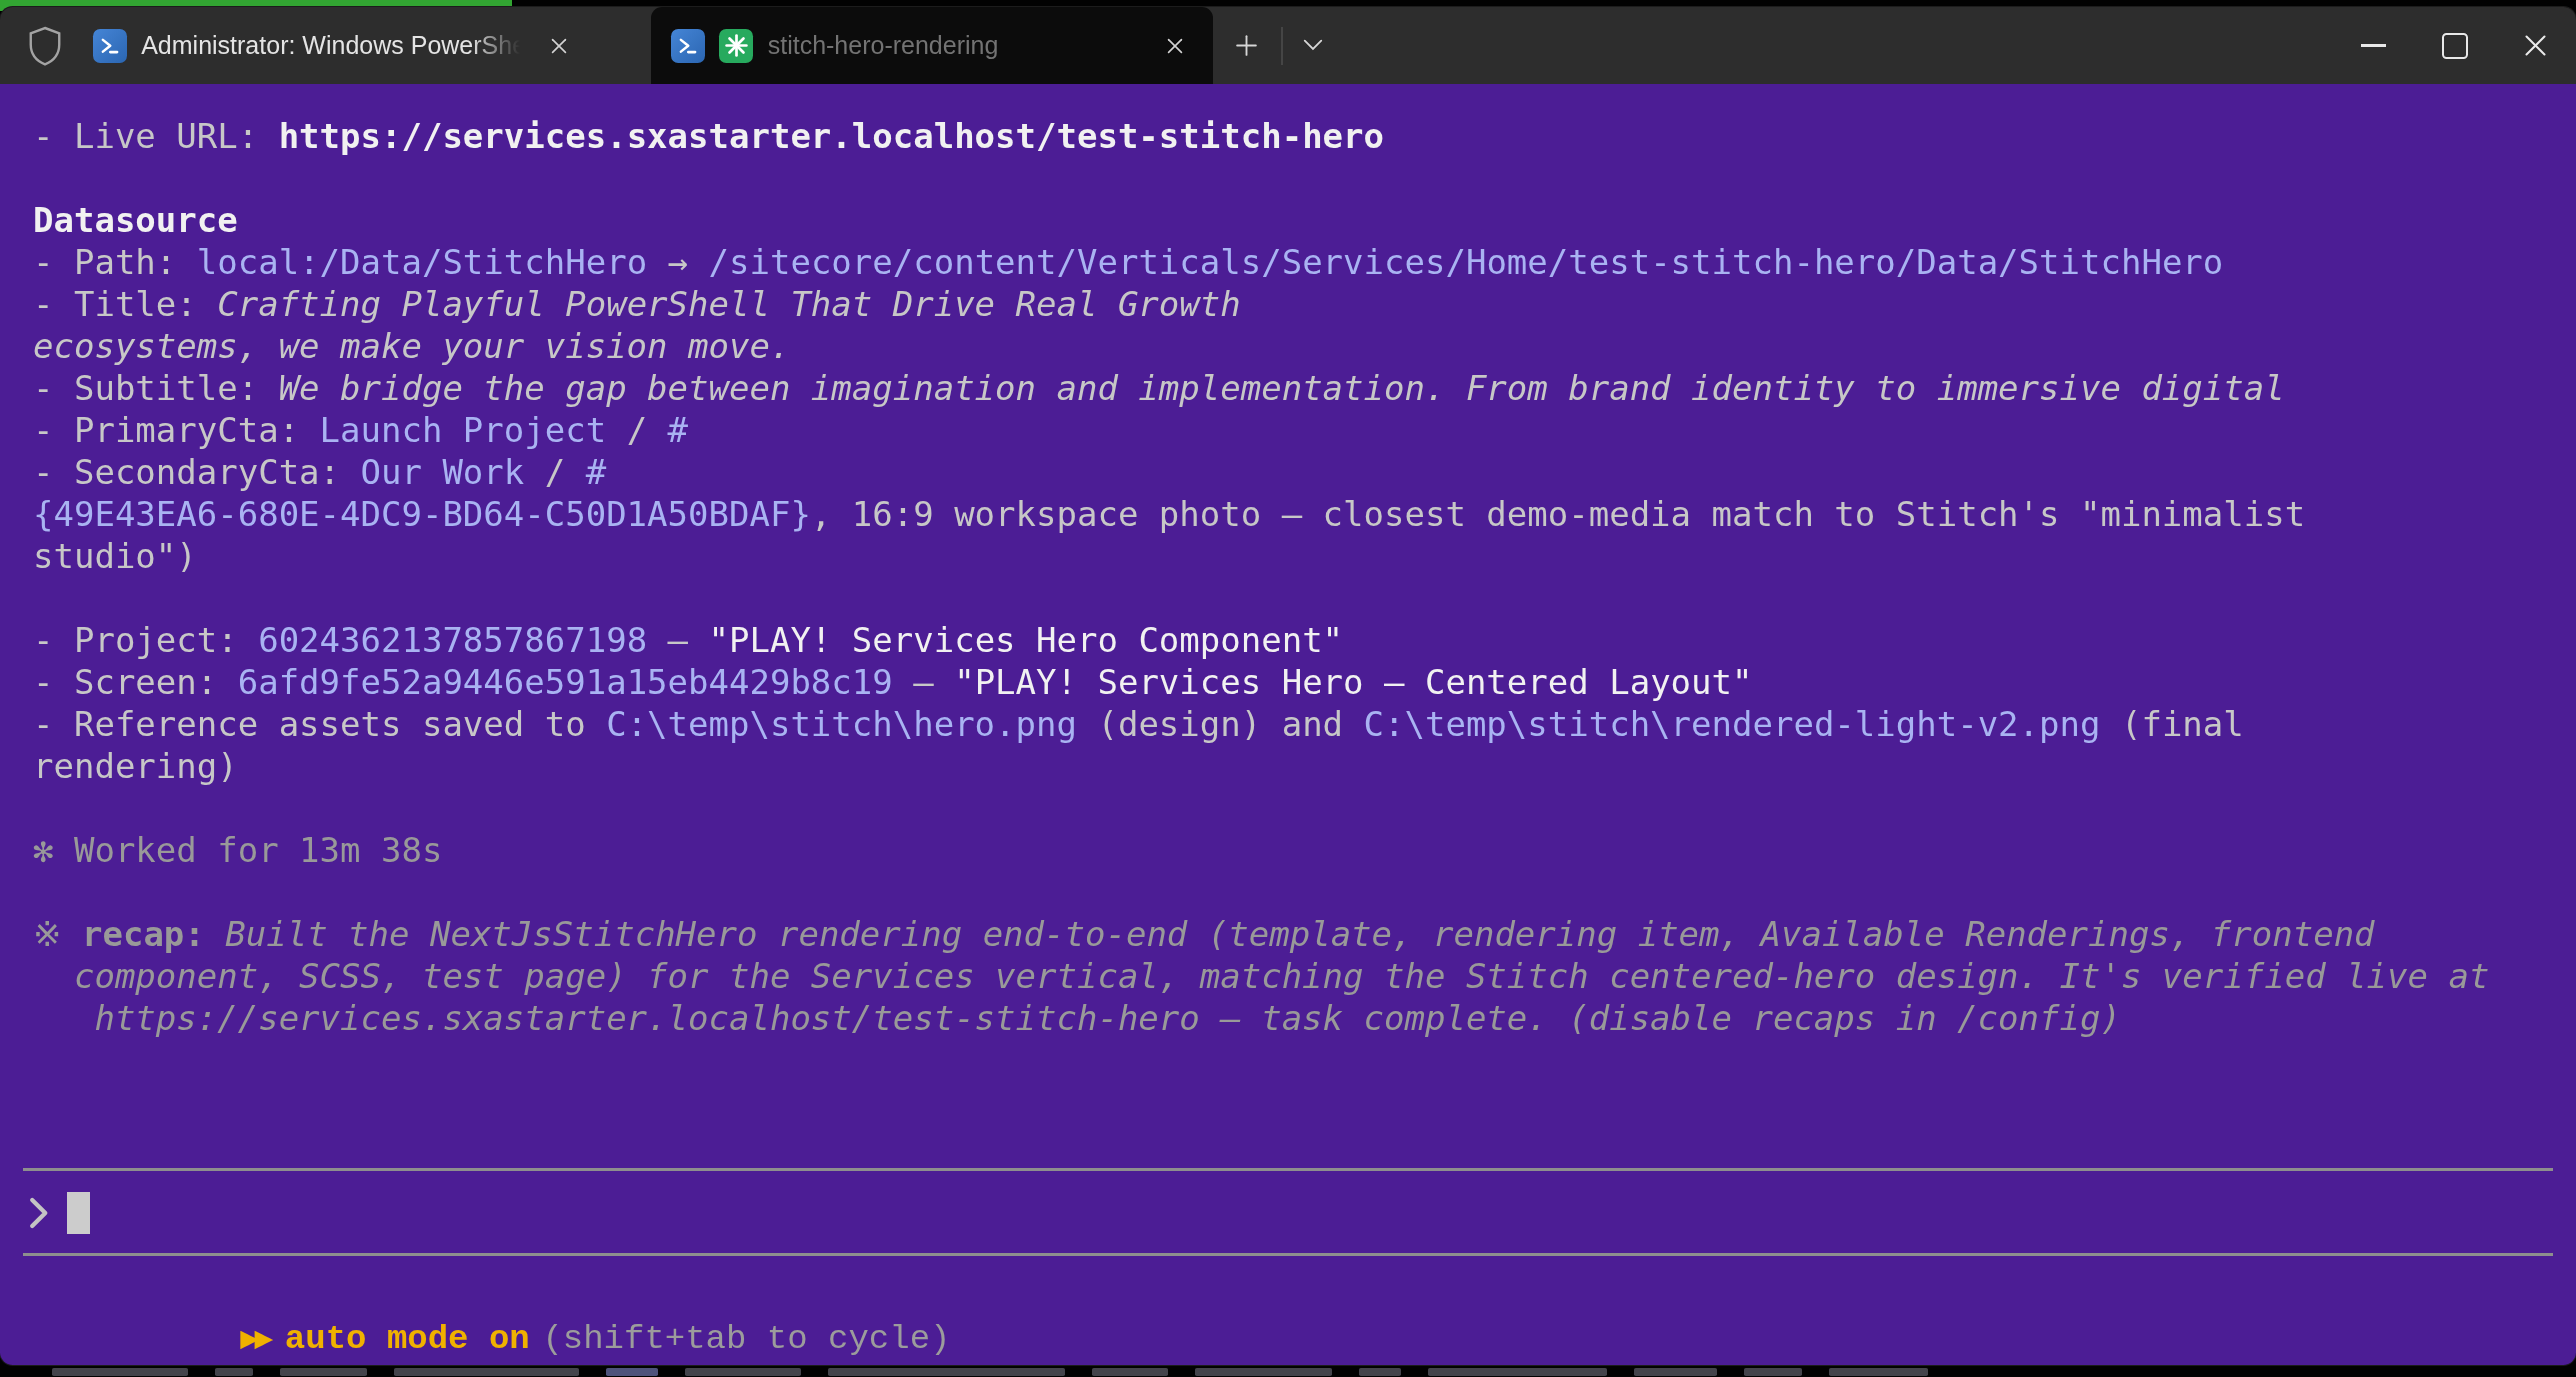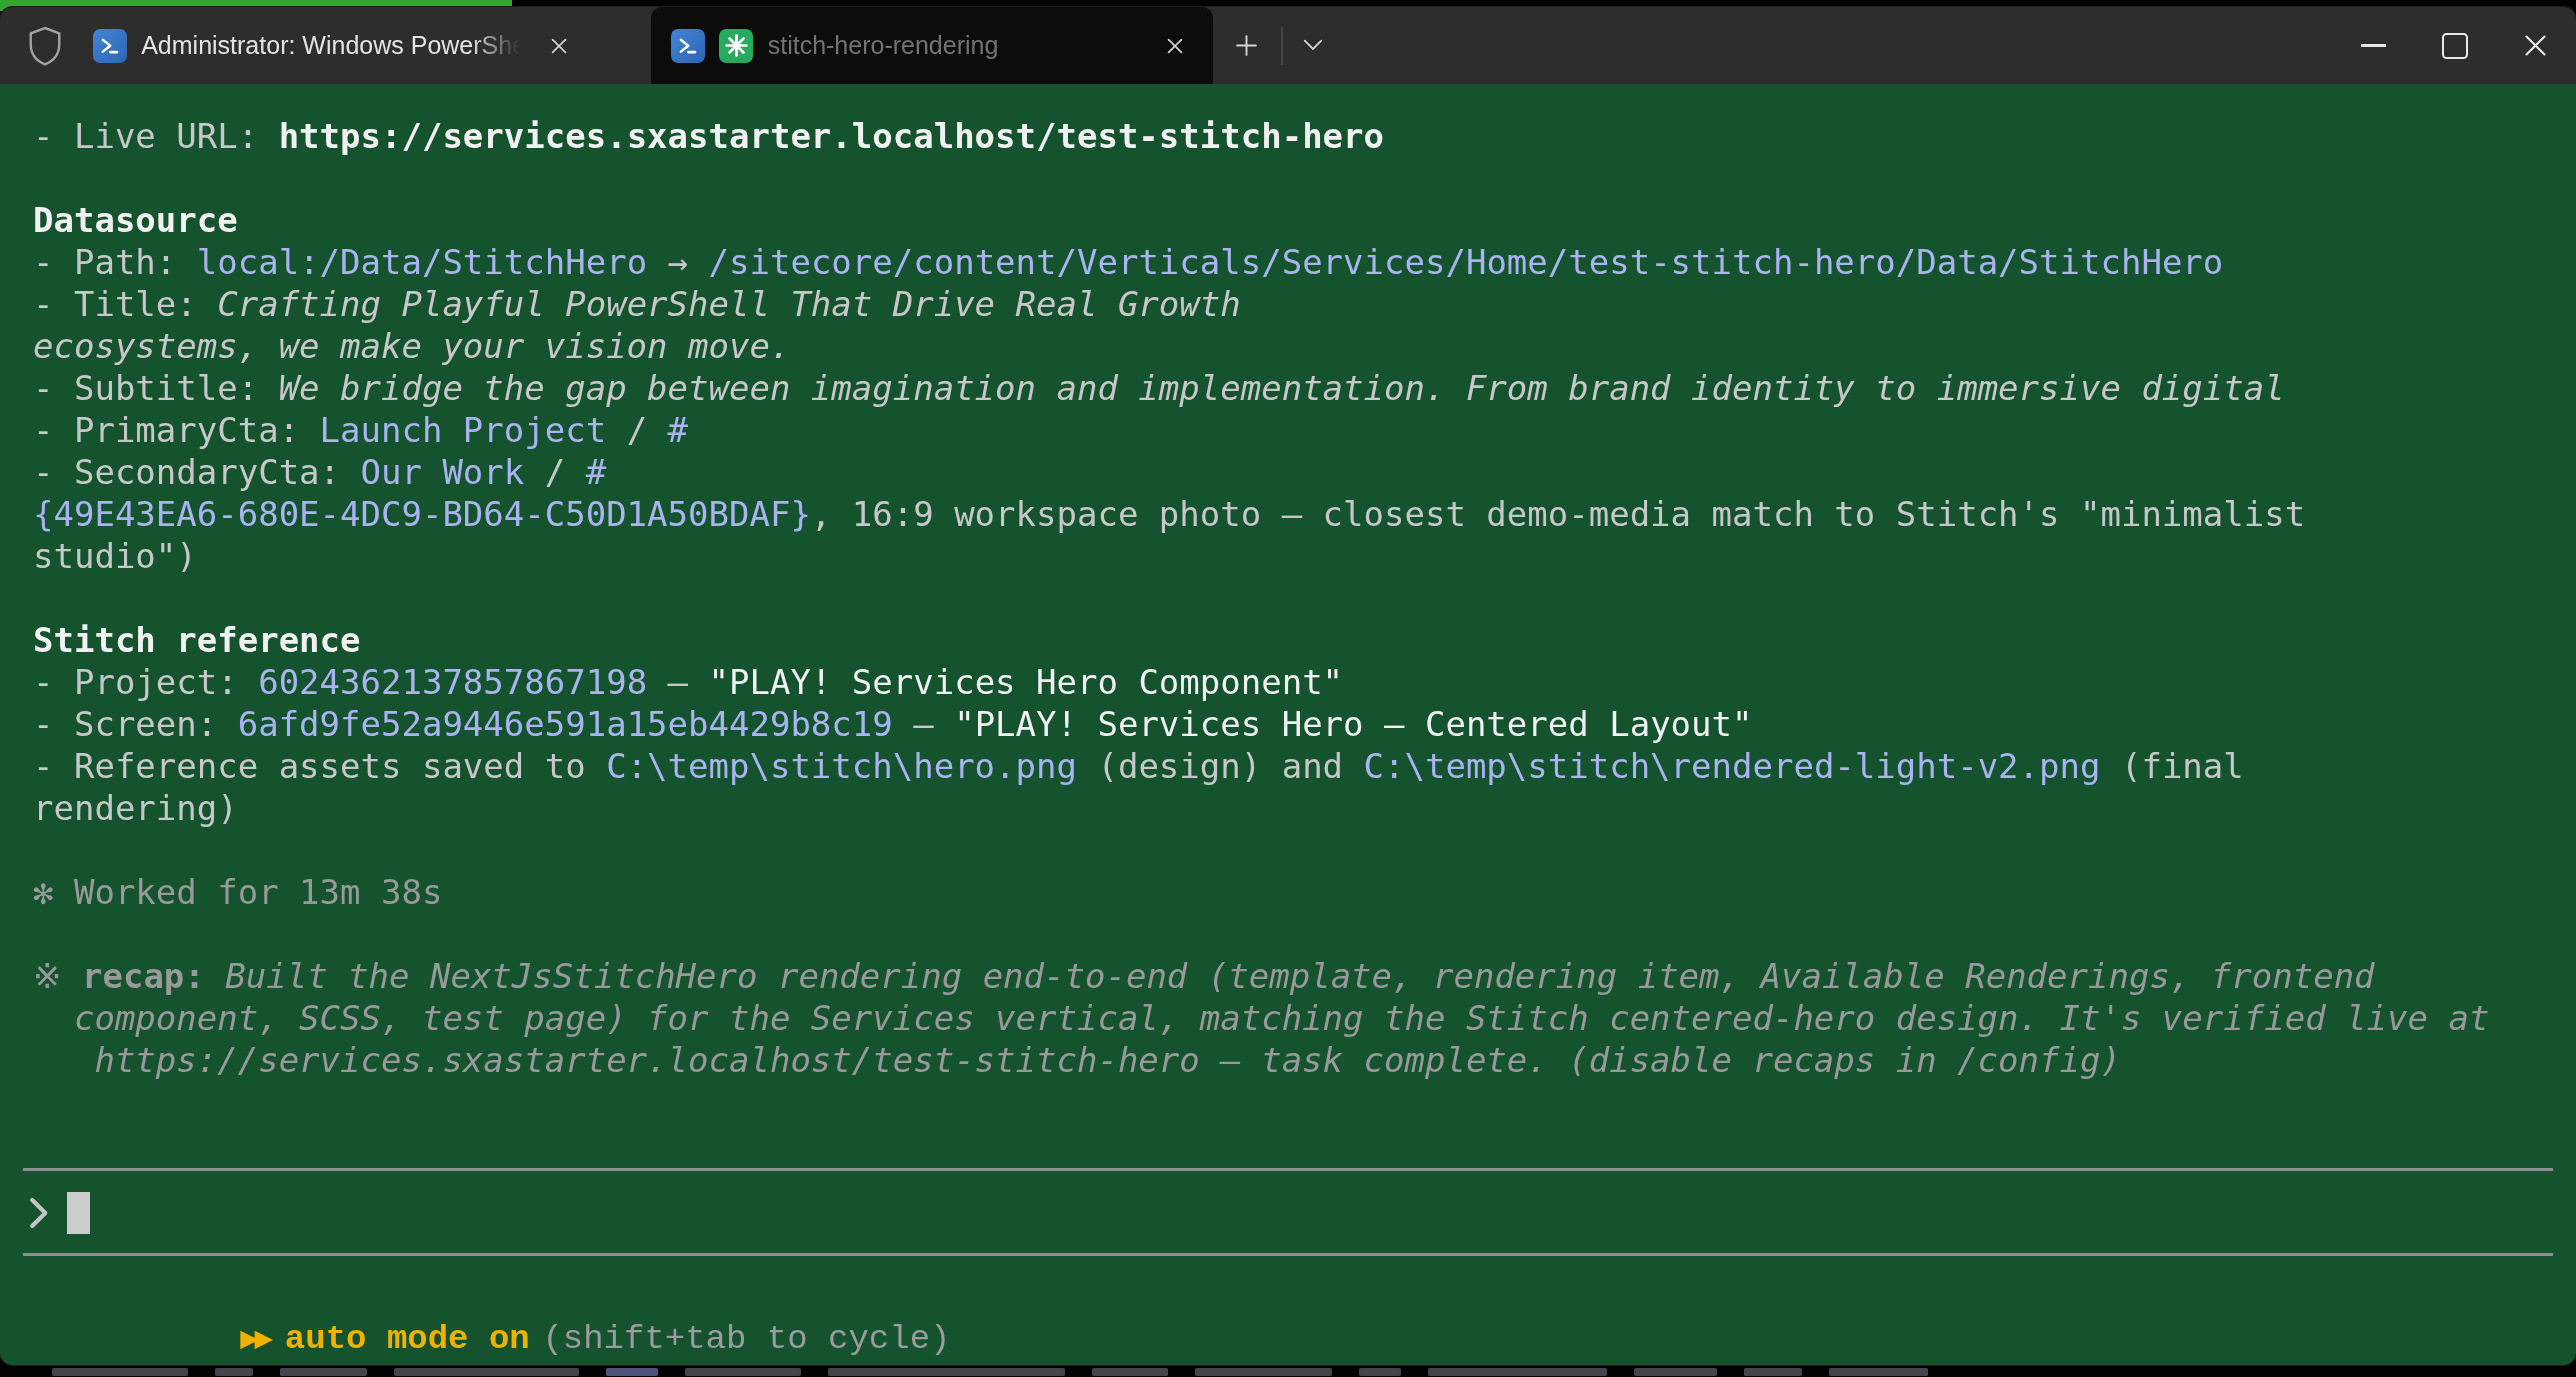--- a/index.html
+++ b/index.html
@@ -24,21 +24,21 @@
      mask-image:linear-gradient(90deg,#000 86%,transparent 99%);}
   .tab-close{width:40px;height:40px;border-radius:5.4px;display:flex;align-items:center;justify-content:center;flex:none;}
   .tb-btn{width:67px;height:54px;display:flex;align-items:center;justify-content:center;flex:none;}
   .tb-divider{width:1.8px;height:38px;background:#454545;flex:none;margin:0 1.8px;}
   .tb-spacer{flex:1;}
   .wc{width:81px;height:77px;display:flex;align-items:center;justify-content:center;flex:none;}
   .wc .min{display:block;width:25px;height:2.7px;background:#e8e8e8;}
   .wc .max{display:block;width:22px;height:22px;border:2.7px solid #e8e8e8;border-radius:4.5px;}
 
   
-  .term-body{position:absolute;top:77px;left:0;right:0;bottom:0;background:#14532d;padding-left:22px;}
+  .term-body{position:absolute;top:77px;left:0;right:0;bottom:0;background:#4c1d95;padding-left:22px;}
   .t-out{position:absolute;top:31px;left:33px;right:0;}
   .t-line{height:42px;line-height:42px;white-space:pre;
           font-family:"DejaVu Sans Mono","DejaVu Sans",monospace;font-size:34px;color:#c7c7c7;}
   .t-line .fg{color:#c7c7c7;}
   .t-line .bright{color:#f1f1f1;}
   .t-line .link{color:#a9b3f2;}
   .t-line .dim{color:#999999;}
   .t-line .b{font-weight:bold;}
   .t-line .it{font-style:italic;}
 
@@ -167,21 +167,20 @@
           <div class="t-line"><span class="bright b">Datasource</span></div>
           <div class="t-line"><span class="fg">- Path: </span><span class="link">local:/Data/StitchHero</span><span class="fg"> → </span><span class="link">/sitecore/content/Verticals/Services/Home/test-stitch-hero/Data/StitchHero</span></div>
           <div class="t-line"><span class="fg">- Title: </span><span class="fg it">Crafting Playful PowerShell That Drive Real Growth</span></div>
           <div class="t-line"><span class="fg it">ecosystems, we make your vision move.</span></div>
           <div class="t-line"><span class="fg">- Subtitle: </span><span class="fg it">We bridge the gap between imagination and implementation. From brand identity to immersive digital</span></div>
           <div class="t-line"><span class="fg">- PrimaryCta: </span><span class="link">Launch Project</span><span class="fg"> / </span><span class="link">#</span></div>
           <div class="t-line"><span class="fg">- SecondaryCta: </span><span class="link">Our Work</span><span class="fg"> / </span><span class="link">#</span></div>
           <div class="t-line"><span class="link">{49E43EA6-680E-4DC9-BD64-C50D1A50BDAF}</span><span class="fg">, 16:9 workspace photo — closest demo-media match to Stitch's "minimalist</span></div>
           <div class="t-line"><span class="fg">studio")</span></div>
           <div class="t-line"></div>
-          <div class="t-line"><span class="bright b">Stitch reference</span></div>
           <div class="t-line"><span class="fg">- Project: </span><span class="link">6024362137857867198</span><span class="fg"> — </span><span class="bright">"PLAY! Services Hero Component"</span></div>
           <div class="t-line"><span class="fg">- Screen: </span><span class="link">6afd9fe52a9446e591a15eb4429b8c19</span><span class="fg"> — </span><span class="bright">"PLAY! Services Hero — Centered Layout"</span></div>
           <div class="t-line"><span class="fg">- Reference assets saved to </span><span class="link">C:\temp\stitch\hero.png</span><span class="fg"> (design) and </span><span class="link">C:\temp\stitch\rendered-light-v2.png</span><span class="fg"> (final</span></div>
           <div class="t-line"><span class="fg">rendering)</span></div>
           <div class="t-line"></div>
           <div class="t-line"><span class="dim">✻ </span><span class="dim">Worked for 13m 38s</span></div>
           <div class="t-line"></div>
           <div class="t-line"><span class="dim">※ </span><span class="dim b">recap: </span><span class="dim it">Built the NextJsStitchHero rendering end-to-end (template, rendering item, Available Renderings, frontend</span></div>
           <div class="t-line"><span class="dim it">  component, SCSS, test page) for the Services vertical, matching the Stitch centered-hero design. It's verified live at</span></div>
           <div class="t-line"><span class="dim it">   https://services.sxastarter.localhost/test-stitch-hero — task complete. (disable recaps in /config)</span></div>

